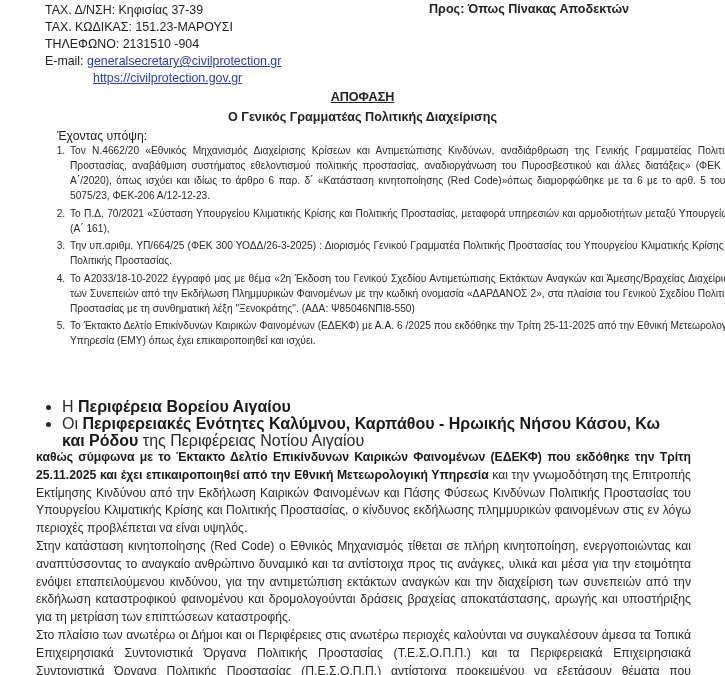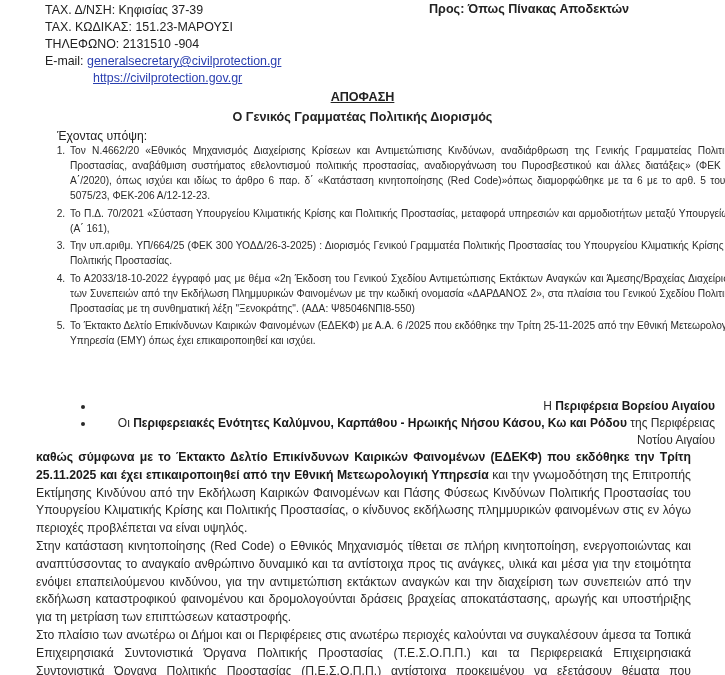--- a/index.html
+++ b/index.html
@@ -17,21 +17,21 @@
   .subtitle { top: 110px; font-size: 12.6px; }
   .having { position: absolute; left: 57px; top: 129px; font-size: 12.2px; color: #222; }
   ol.considerations {
     position: absolute; left: 44px; top: 143px; width: 672px; margin: 0; padding: 0 0 0 24px;
     font-size: 10.2px; line-height: 15px; color: #2a2a2a; text-align: justify;
   }
   ol.considerations li { margin: 0 0 2.6px 0; padding-left: 2px; }
   .decide-head { top: 345px; font-size: 12.6px; }
   .para { position: absolute; left: 36px; width: 655px; font-size: 12.2px; line-height: 17.8px; text-align: justify; color: #2a2a2a; }
   .p1 { top: 362px; }
-  ul.regions { position: absolute; left: 73px; top: 398px; width: 620px; margin: 0; padding: 0 0 0 22px; font-size: 12px; line-height: 17px; color: #2a2a2a; text-align: right; }
+  ul.regions { position: absolute; left: 40px; top: 398px; width: 620px; margin: 0; padding: 0 0 0 22px; font-size: 16px; line-height: 17px; color: #2a2a2a; }
   ul.regions li { margin: 0; }
   .p2 { top: 449px; }
   b, .b { font-weight: bold; color: #1a1a1a; }
 </style>
 </head>
 <body>
 
 <div class="page">
 
   <div class="hdr" style="top:2px">ΤΑΧ. Δ/ΝΣΗ: Κηφισίας 37-39</div>
@@ -40,21 +40,21 @@
   <div class="hdr" style="top:70px; left:93px">
     <a>https://civilprotection.gov.gr</a>
   </div>
   <div class="hdr" style="top:53px">
     <span>E-mail: </span><a>generalsecretary@civilprotection.gr</a>
   </div>
 
   <div class="to">Προς: Όπως Πίνακας Αποδεκτών</div>
 
   <div class="center title">ΑΠΟΦΑΣΗ</div>
-  <div class="center subtitle">Ο Γενικός Γραμματέας Πολιτικής Διορισμός</div>
+  <div class="center subtitle">Ο Γενικός Γραμματέας Πολιτικής Διαχείρισης</div>
 
   <div class="having">Έχοντας υπόψη:</div>
 
   <ol class="considerations">
     <li>Τον Ν.4662/20 «Εθνικός Μηχανισμός Διαχείρισης Κρίσεων και Αντιμετώπισης Κινδύνων, αναδιάρθρωση της Γενικής Γραμματείας Πολιτικής Προστασίας, αναβάθμιση συστήματος εθελοντισμού πολιτικής προστασίας, αναδιοργάνωση του Πυροσβεστικού και άλλες διατάξεις» (ΦΕΚ 27/Α΄/2020), όπως ισχύει και ιδίως το άρθρο 6 παρ. δ΄ «Κατάσταση κινητοποίησης (Red Code)»όπως διαμορφώθηκε με τα 6 με το αρθ. 5 του Ν. 5075/23, ΦΕΚ-206 Α/12-12-23.</li>
     <li>Το Π.Δ. 70/2021 «Σύσταση Υπουργείου Κλιματικής Κρίσης και Πολιτικής Προστασίας, μεταφορά υπηρεσιών και αρμοδιοτήτων μεταξύ Υπουργείων» (Α΄ 161),</li>
     <li>Την υπ.αριθμ. ΥΠ/664/25 (ΦΕΚ 300 ΥΟΔΔ/26-3-2025) : Διορισμός Γενικού Γραμματέα Πολιτικής Προστασίας του Υπουργείου Κλιματικής Κρίσης και Πολιτικής Προστασίας.</li>
     <li>Το Α2033/18-10-2022 έγγραφό μας με θέμα «2η Έκδοση του Γενικού Σχεδίου Αντιμετώπισης Εκτάκτων Αναγκών και Άμεσης/Βραχείας Διαχείρισης των Συνεπειών από την Εκδήλωση Πλημμυρικών Φαινομένων με την κωδική ονομασία «ΔΑΡΔΑΝΟΣ 2», στα πλαίσια του Γενικού Σχεδίου Πολιτικής Προστασίας με τη συνθηματική λέξη "Ξενοκράτης". (ΑΔΑ: Ψ85046ΝΠΙ8-550)</li>
     <li>Το Έκτακτο Δελτίο Επικίνδυνων Καιρικών Φαινομένων (ΕΔΕΚΦ) με Α.Α. 6 /2025 που εκδόθηκε την Τρίτη 25-11-2025 από την Εθνική Μετεωρολογική Υπηρεσία (ΕΜΥ) όπως έχει επικαιροποιηθεί και ισχύει.</li>
   </ol>

